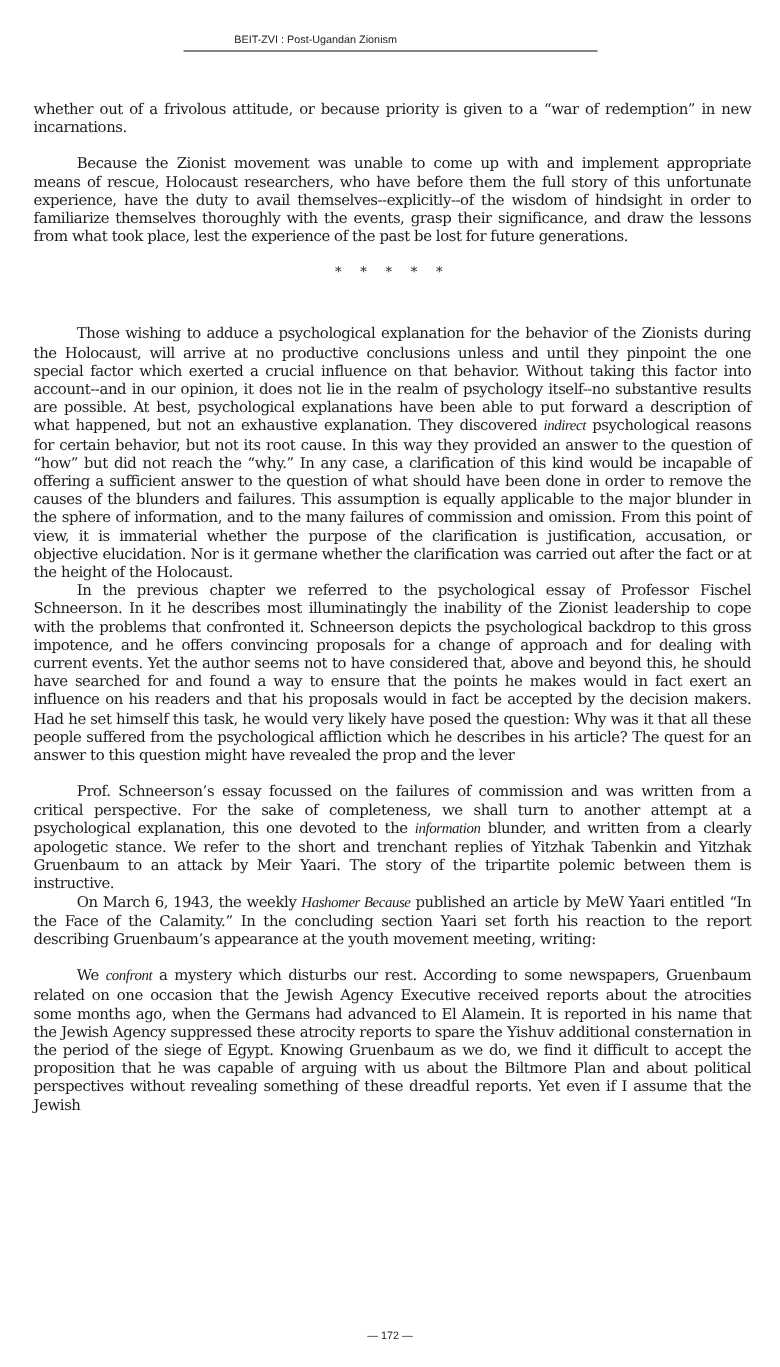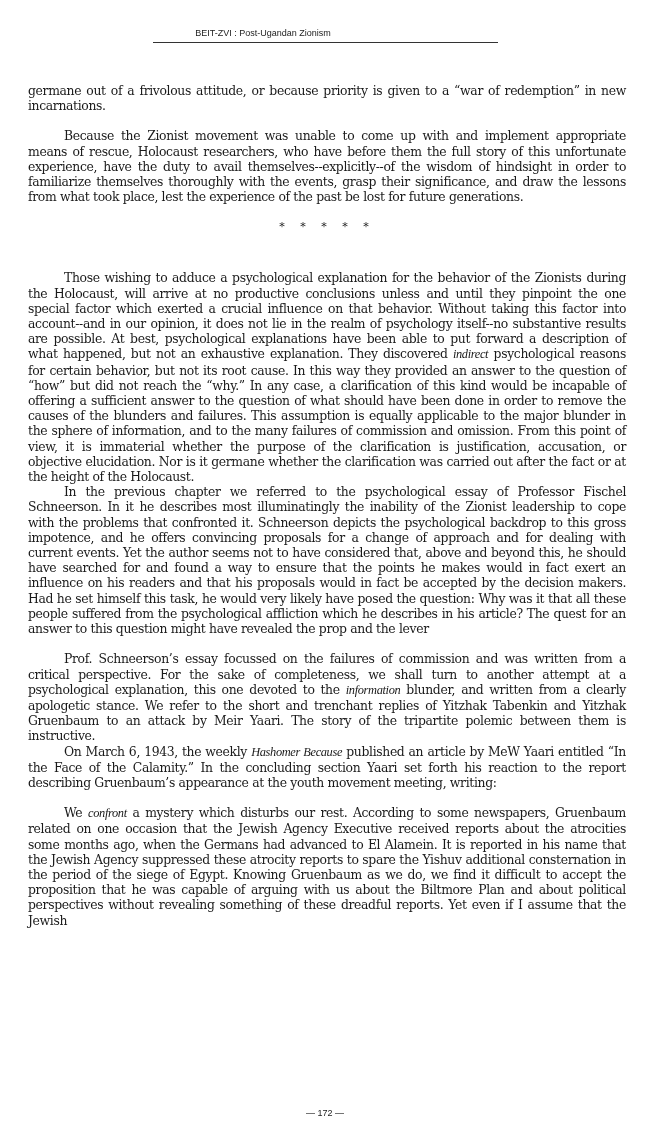--- a/index.html
+++ b/index.html
@@ -20,21 +20,21 @@
   .footer { position: absolute; top: 1108px; left: 0; width: 650px; text-align: center;
     font-family: "Liberation Sans", sans-serif; font-size: 9px; color: #222; }
 </style>
 </head>
 <body>
 
 <div class="header">BEIT-ZVI : Post-Ugandan Zionism</div>
 <div class="header-rule"></div>
 
 <div class="body">
-  <p class="p">germane out of a frivolous attitude, or because priority is given to a “war of redemption” in new incarnations.</p>
+  <p class="p">whether out of a frivolous attitude, or because priority is given to a “war of redemption” in new incarnations.</p>
   <div class="gap"></div>
   <p class="p ind">Because the Zionist movement was unable to come up with and implement appropriate means of rescue, Holocaust researchers, who have before them the full story of this unfortunate experience, have the duty to avail themselves--explicitly--of the wisdom of hindsight in order to familiarize themselves thoroughly with the events, grasp their significance, and draw the lessons from what took place, lest the experience of the past be lost for future generations.</p>
   <div class="gap2"></div>
   <p class="stars">* * * * *</p>
   <div class="stars-gap"></div>
   <p class="p ind"><span>Those wishing to adduce a psychological explanation for the behavior of the Zionists during the Holocaust, will arrive at no productive conclusions unless and until they pinpoint the one special factor which exerted a crucial influence on that behavior. Without taking this factor into account--and in our opinion, it does not lie in the realm of psychology itself--no substantive results are possible. At best, psychological explanations have been able to put forward a description of what happened, but not an exhaustive explanation. They discovered </span><em>indirect</em><span> psychological reasons for certain behavior, but not its root cause. In this way they provided an answer to the question of “how” but did not reach the “why.” In any case, a clarification of this kind would be incapable of offering a sufficient answer to the question of what should have been done in order to remove the causes of the blunders and failures. This assumption is equally applicable to the major blunder in the sphere of information, and to the many failures of commission and omission. From this point of view, it is immaterial whether the purpose of the clarification is justification, accusation, or objective elucidation. Nor is it germane whether the clarification was carried out after the fact or at the height of the Holocaust.</span></p>
   <p class="p ind">In the previous chapter we referred to the psychological essay of Professor Fischel Schneerson. In it he describes most illuminatingly the inability of the Zionist leadership to cope with the problems that confronted it. Schneerson depicts the psychological backdrop to this gross impotence, and he offers convincing proposals for a change of approach and for dealing with current events. Yet the author seems not to have considered that, above and beyond this, he should have searched for and found a way to ensure that the points he makes would in fact exert an influence on his readers and that his proposals would in fact be accepted by the decision makers. Had he set himself this task, he would very likely have posed the question: Why was it that all these people suffered from the psychological affliction which he describes in his article? The quest for an answer to this question might have revealed the prop and the lever</p>
   <div class="gap"></div>
   <p class="p ind"><span>Prof. Schneerson’s essay focussed on the failures of commission and was written from a critical perspective. For the sake of completeness, we shall turn to another attempt at a psychological explanation, this one devoted to the </span><em>information</em><span> blunder, and written from a clearly apologetic stance. We refer to the short and trenchant replies of Yitzhak Tabenkin and Yitzhak Gruenbaum to an attack by Meir Yaari. The story of the tripartite polemic between them is instructive.</span></p>
   <p class="p ind"><span>On March 6, 1943, the weekly </span><em>Hashomer Because</em><span> published an article by MeW Yaari entitled “In the Face of the Calamity.” In the concluding section Yaari set forth his reaction to the report describing Gruenbaum’s appearance at the youth movement meeting, writing:</span></p>

